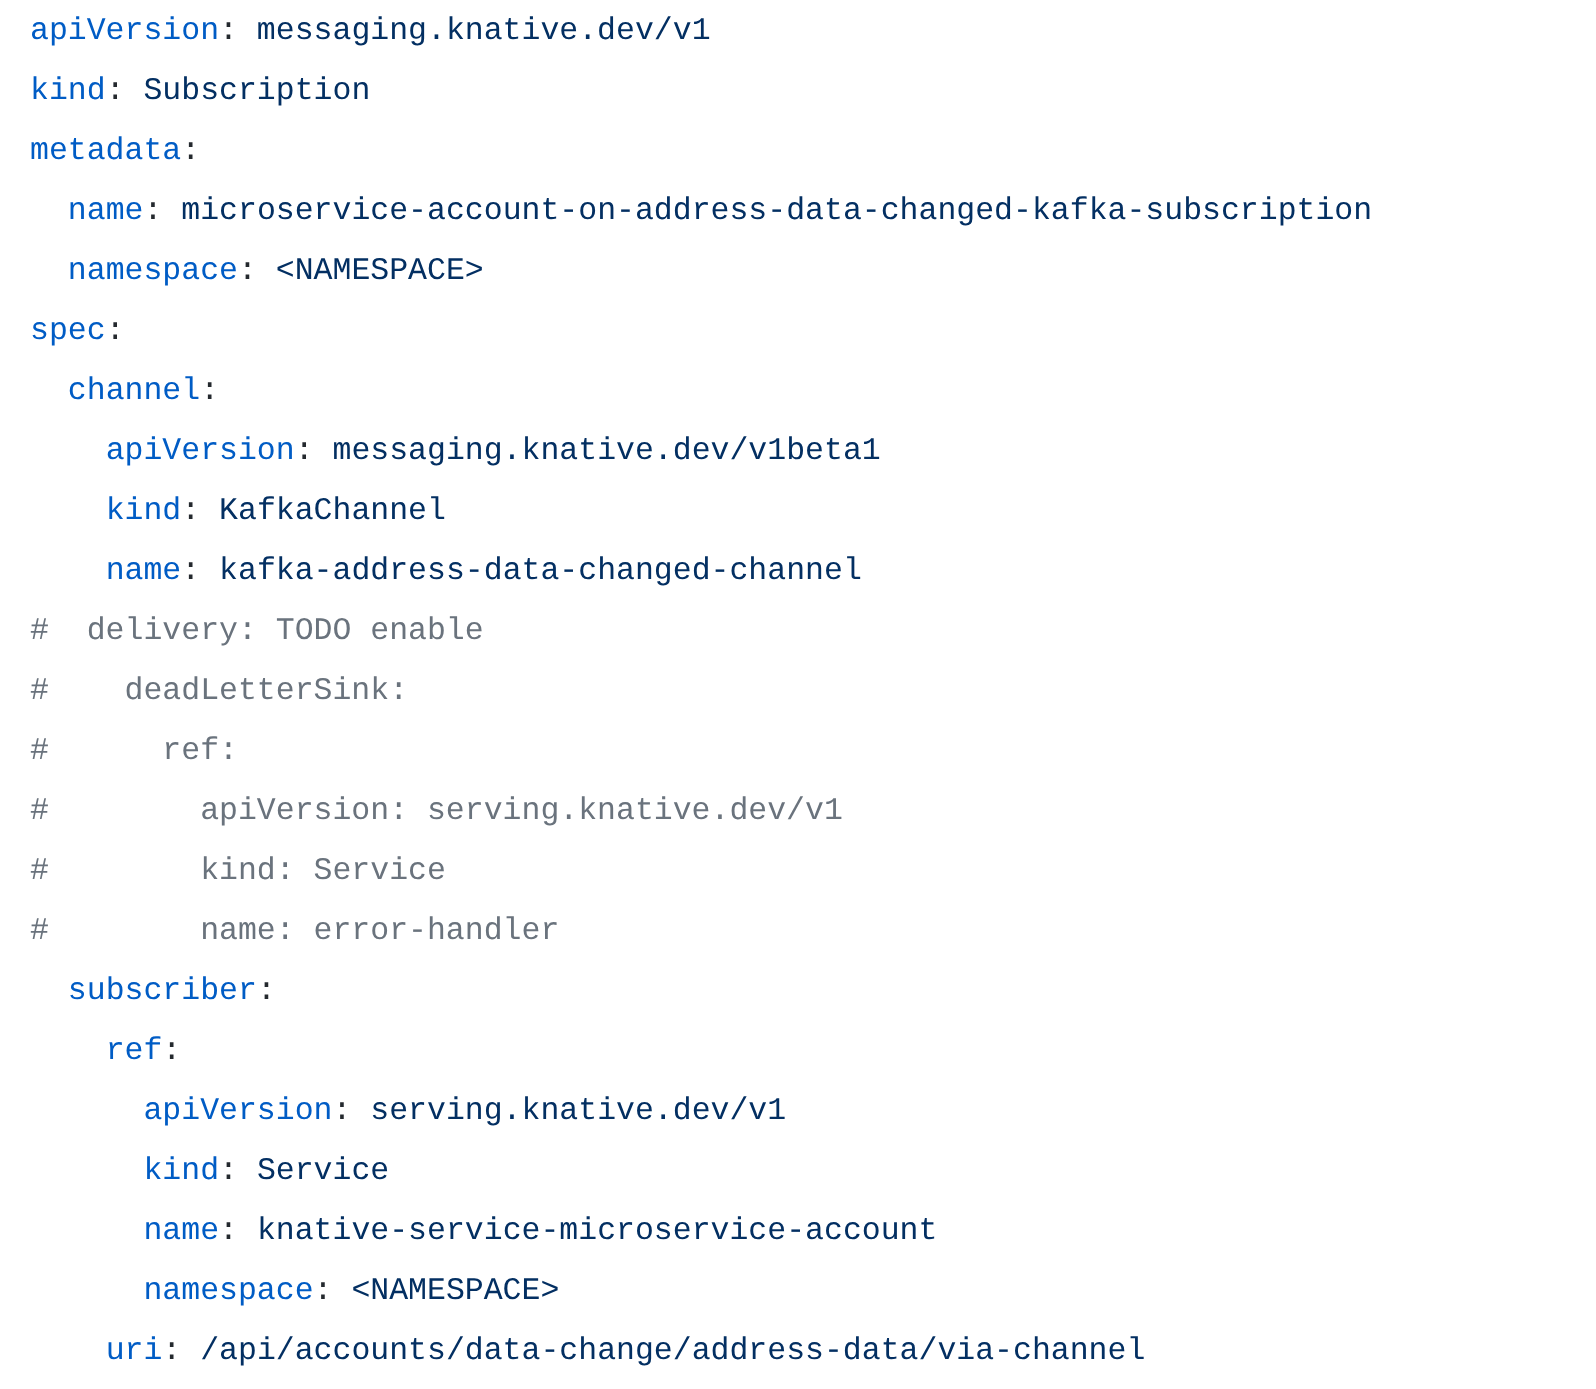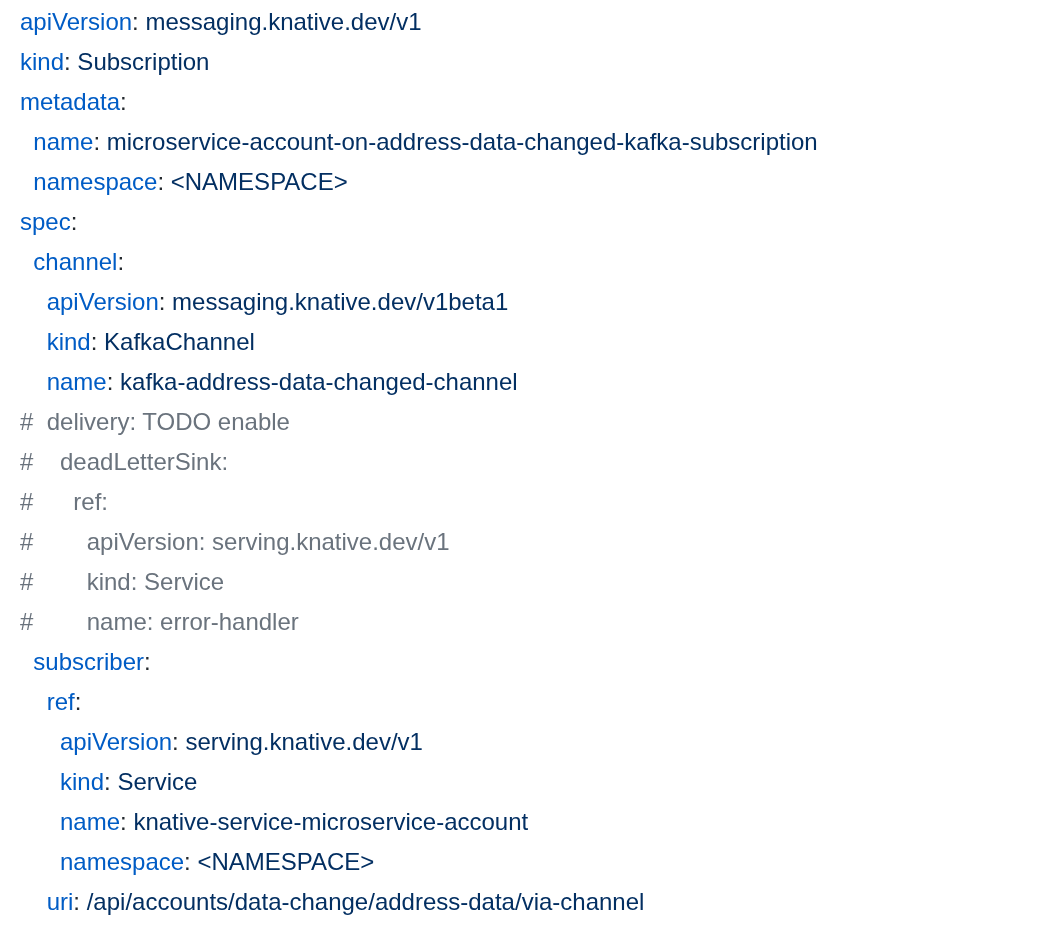--- a/index.html
+++ b/index.html
@@ -8,22 +8,22 @@
     background: #ffffff;
   }
   body {
     width: 1064px;
     height: 926px;
     overflow: hidden;
   }
   .code-block {
     box-sizing: border-box;
     padding: 2px 0 0 20px;
-    font-family: Liberation Sans, sans-serif;
-    font-size: 24px;
+    font-family: Liberation Mono, monospace;
+    font-size: 21px;
     line-height: 40px;
     white-space: pre;
   }
   .code-line {
     height: 40px;
   }
   .tok-key     { color: var(--key-color, #005cc5); }
   .tok-punct   { color: var(--punct-color, #24292e); }
   .tok-value   { color: var(--value-color, #032f62); }
   .tok-comment { color: var(--comment-color, #6a737d); }

